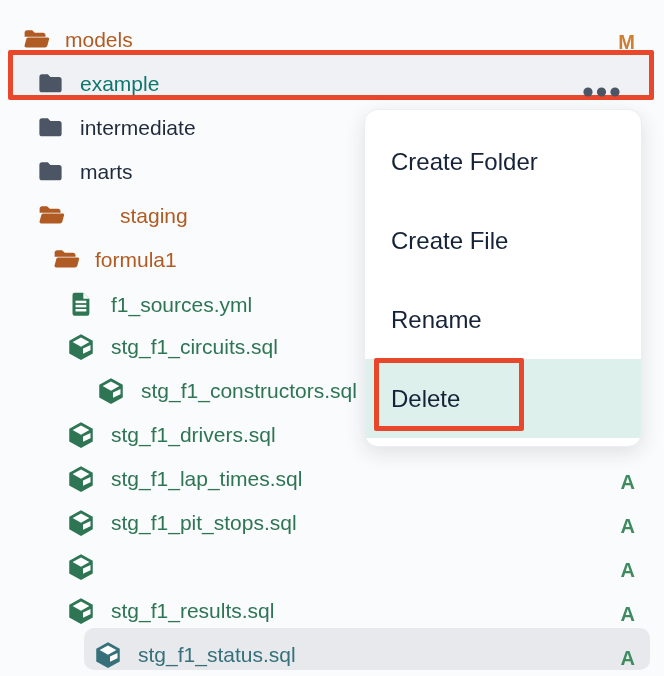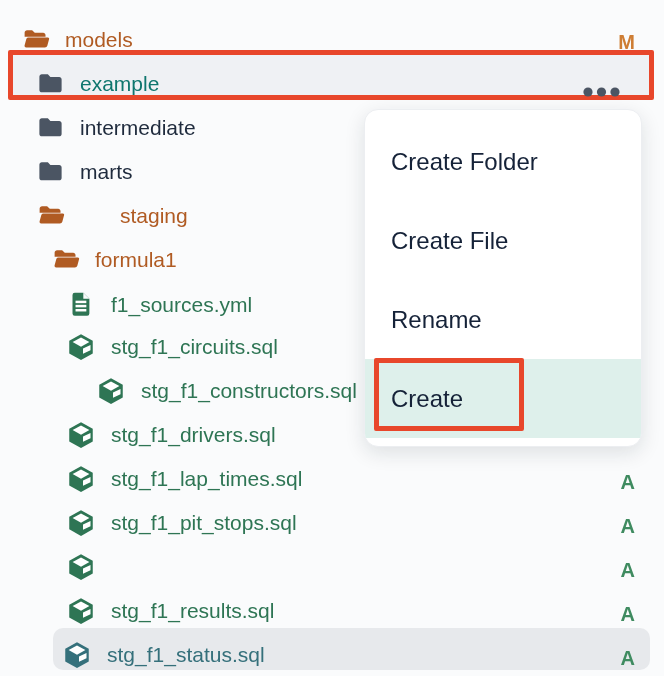--- a/index.html
+++ b/index.html
@@ -245,21 +245,21 @@
           <svg width="30" height="30" viewBox="0 0 24 24">
             <path fill="#2E7554" d="M12 1.7l9.4 5.2v10.2L12 22.3l-9.4-5.2V6.9z"></path>
             <path fill="#fff" d="M12 4.3l6.7 3.7-6.7 3.7L5.3 8z"></path>
             <path fill="#fff" d="M13.6 13.2l6-2.8v4.2l-6 2.8z"></path>
           </svg>
         </span>
         <span class="label" style="color: rgb(46, 117, 84);">stg_f1_results.sql</span>
       </div>
       <span class="badge" style="color: rgb(63, 139, 96);">A</span>
     </div>
-    <div class="row" style="padding-left: 62px;">
+    <div class="row" style="padding-left: 62px; margin-left: 31px;">
       <div class="row-bg"></div>
       <div class="content">
         <span class="icon">
           <svg width="30" height="30" viewBox="0 0 24 24">
             <path fill="#35707B" d="M12 1.7l9.4 5.2v10.2L12 22.3l-9.4-5.2V6.9z"></path>
             <path fill="#fff" d="M12 4.3l6.7 3.7-6.7 3.7L5.3 8z"></path>
             <path fill="#fff" d="M13.6 13.2l6-2.8v4.2l-6 2.8z"></path>
           </svg>
         </span>
         <span class="label" style="color: rgb(53, 112, 123);">stg_f1_status.sql</span>
@@ -271,16 +271,16 @@
     <div class="menu-item">
       <span>Create Folder</span>
     </div>
     <div class="menu-item">
       <span>Create File</span>
     </div>
     <div class="menu-item">
       <span>Rename</span>
     </div>
     <div class="menu-item highlight">
-      <span>Create</span>
+      <span>Delete</span>
     </div>
     <div class="ann-delete"></div>
   </div>
 
 </body></html>

